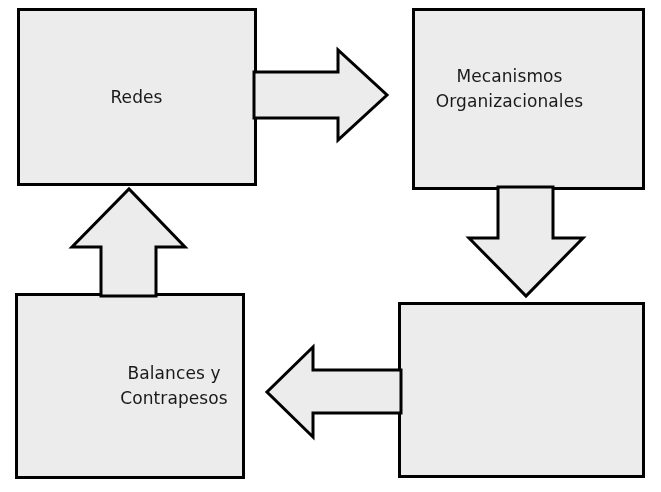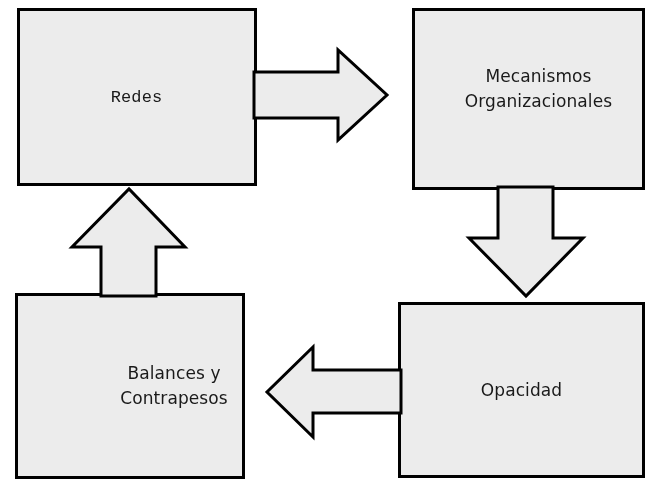--- a/index.html
+++ b/index.html
@@ -70,23 +70,22 @@
 
     <polygon class="arrow-shape" points="254,72 338,72 338,50 387,95 338,140 338,118 254,118"></polygon>
 
     <polygon class="arrow-shape" points="498,187 553,187 553,238 583,238 526,296 469,238 498,238"></polygon>
 
     <polygon class="arrow-shape" points="401,370 313,370 313,347 267,392 313,437 313,413 401,413"></polygon>
 
     <polygon class="arrow-shape" points="156,296 156,247 185,247 129,189 72,247 101,247 101,296"></polygon>
   </svg>
 
-  <div class="node-label" style="left:18px; top:9px; width:237px; height:176px;font-family:Liberation Mono, monospace;">Redes</div>
+  <div class="node-label" style="left:18px; top:9px; width:237px; height:176px;">Redes</div>
 
-  <div class="node-label" style="left:423px; top:9px; width:231px; height:160px;">Mecanismos
+  <div class="node-label" style="left:394px; top:9px; width:231px; height:160px;">Mecanismos
 Organizacionales</div>
 
-  <div class="node-label" style="left:399px; top:303px; width:245px; height:174px;">Opacidad</div>
 
   <div class="node-label" style="left:16px; top:294px; width:228px; height:184px;padding-left:44px;">Balances y
 Contrapesos</div>
 
 </div>
 
 </body></html>

